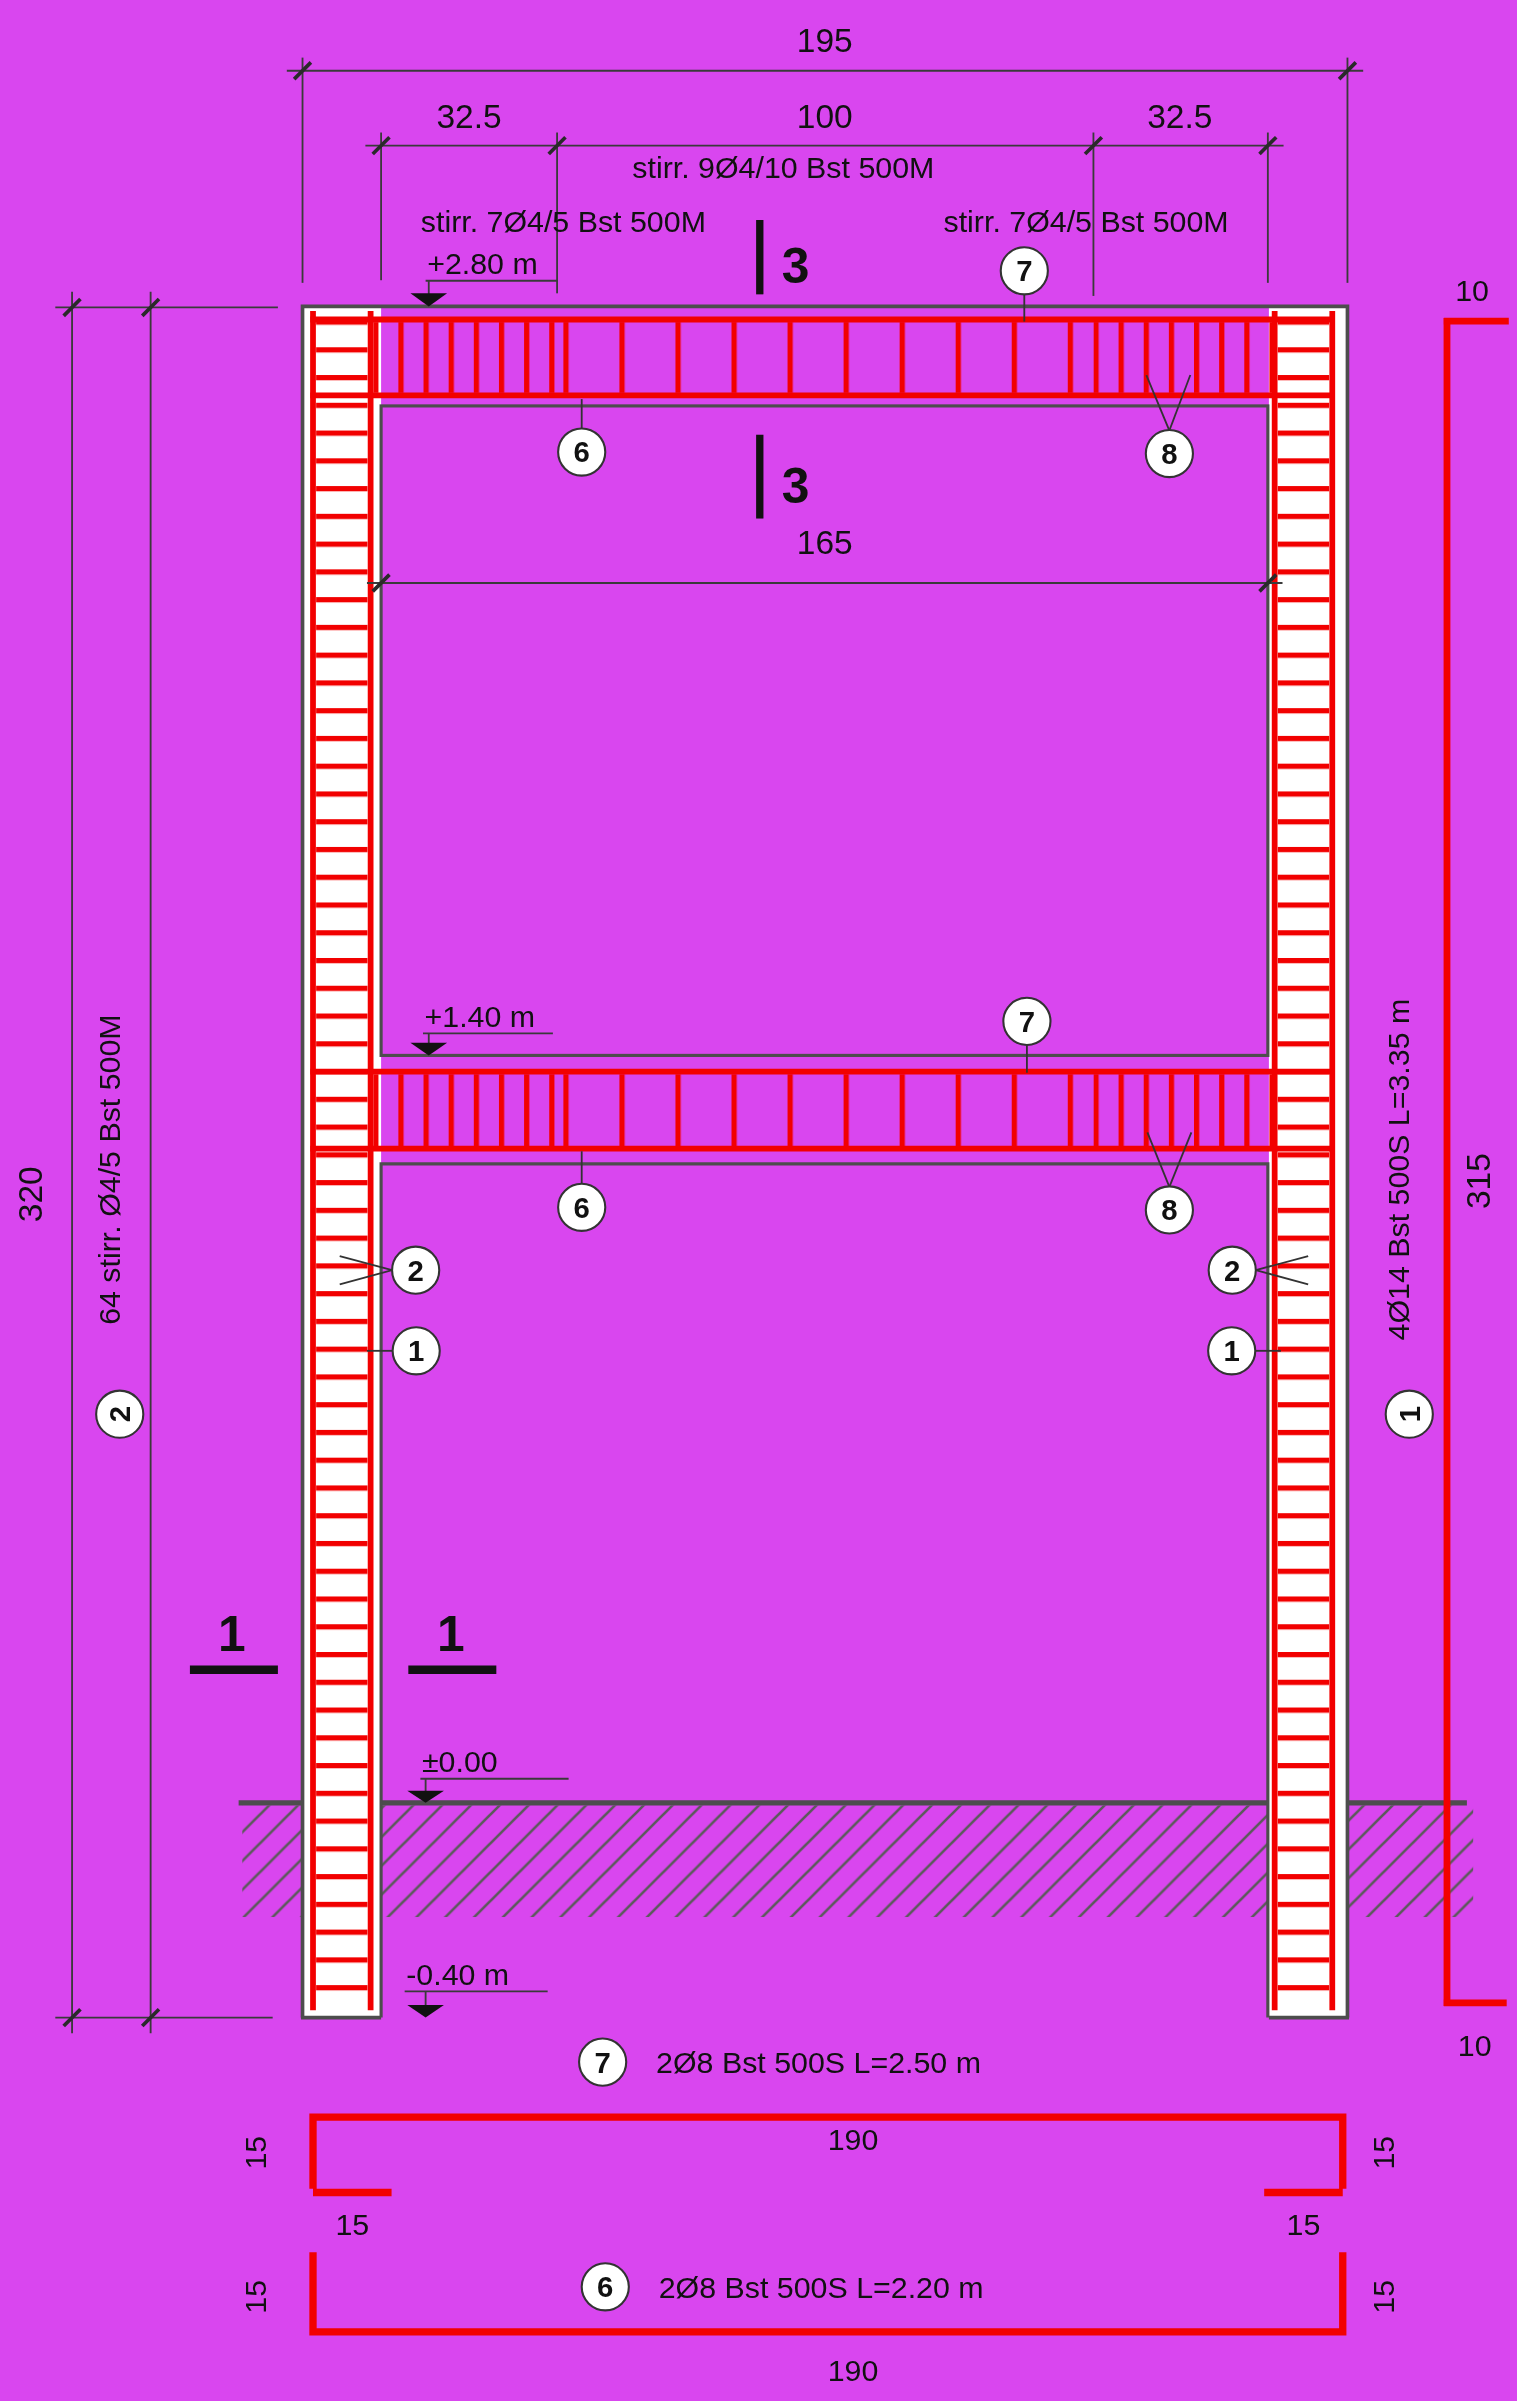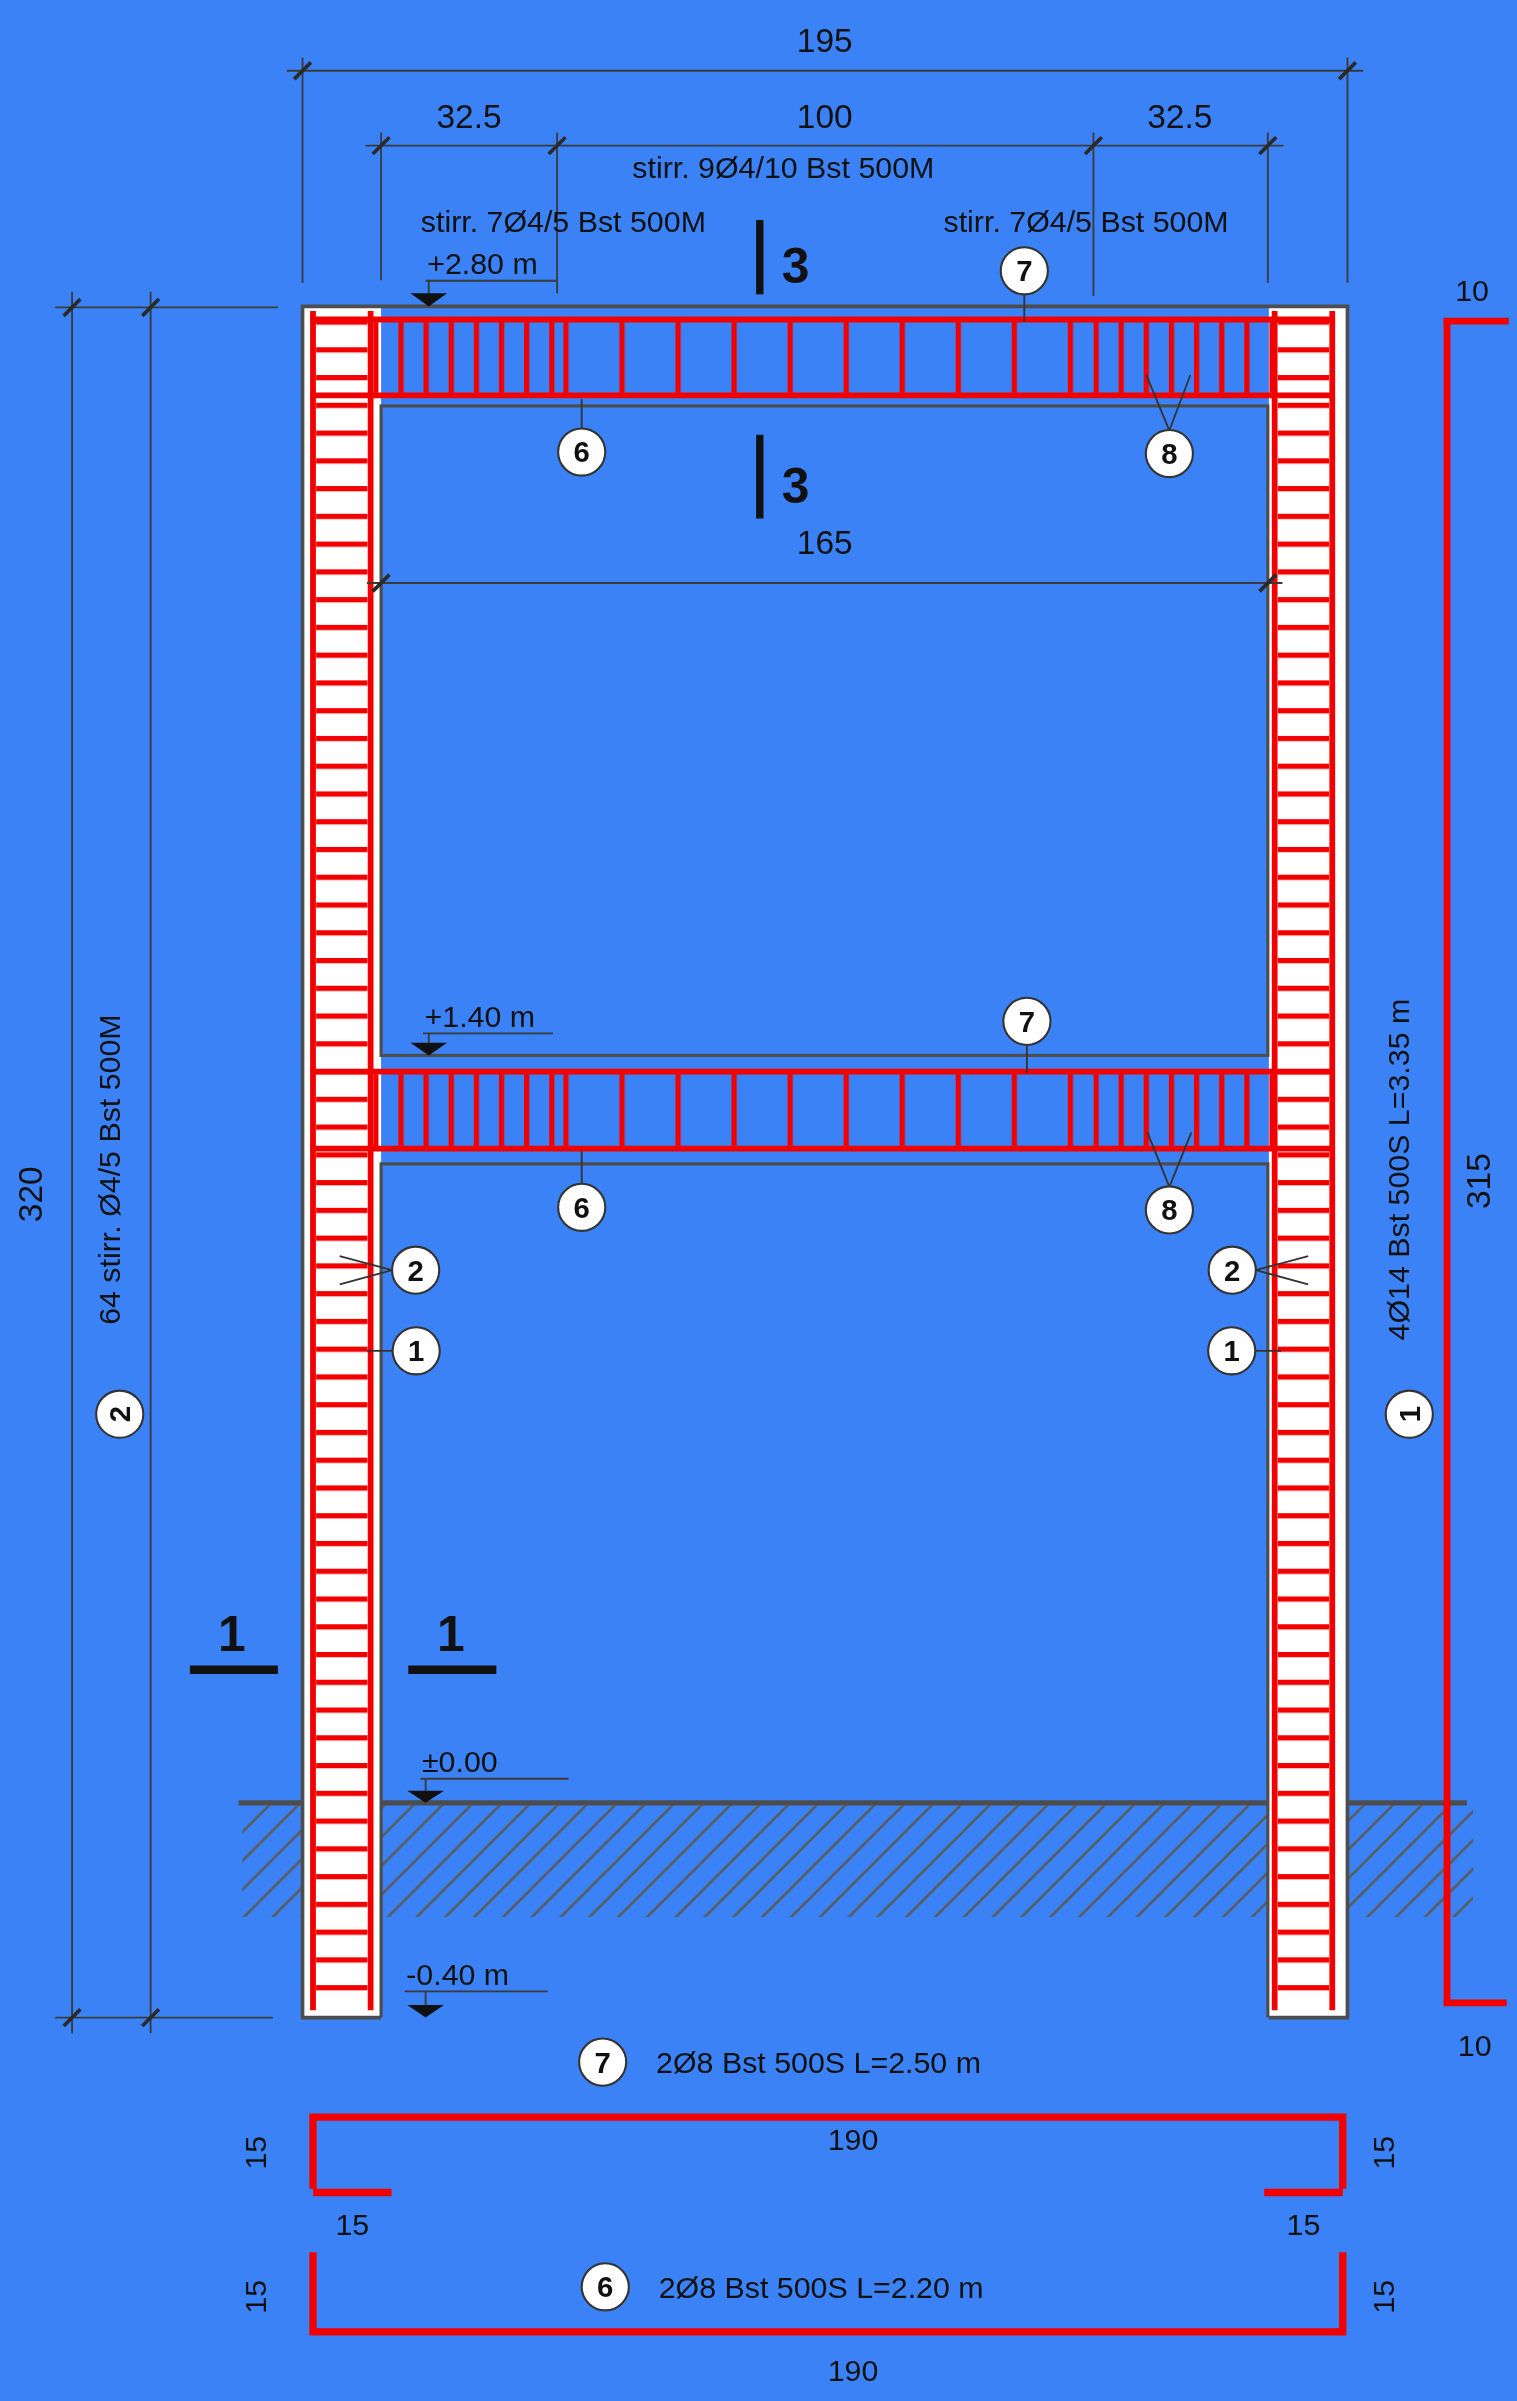--- a/index.html
+++ b/index.html
@@ -1,16 +1,16 @@
 <!DOCTYPE html>
 <html style="font-size:8.4px"><head>
 <meta charset="utf-8">
 <style>
   html,body{margin:0;padding:0;background:#ffffff;}
-  .sheet{width:1518px;height:2401px;position:relative;background:#3b82f6;}
+  .sheet{width:1518px;height:2401px;position:relative;background:#d946ef;}
   svg{display:block;}
   text{font-family:"Liberation Sans","DejaVu Sans",sans-serif;fill:#111;}
   .t64{font-size:64px;}
   .t56{font-size:56px;font-weight:bold;}
   .t55{font-size:58px;}
   .t92{font-size:95px;font-weight:bold;}
   .mid{text-anchor:middle;}
   .gray{stroke:#4d4d4d;fill:none;}
   .dim{stroke:#3a3a3a;stroke-width:3.5;fill:none;}
   .tick{stroke:#2a2a2a;stroke-width:7;}

